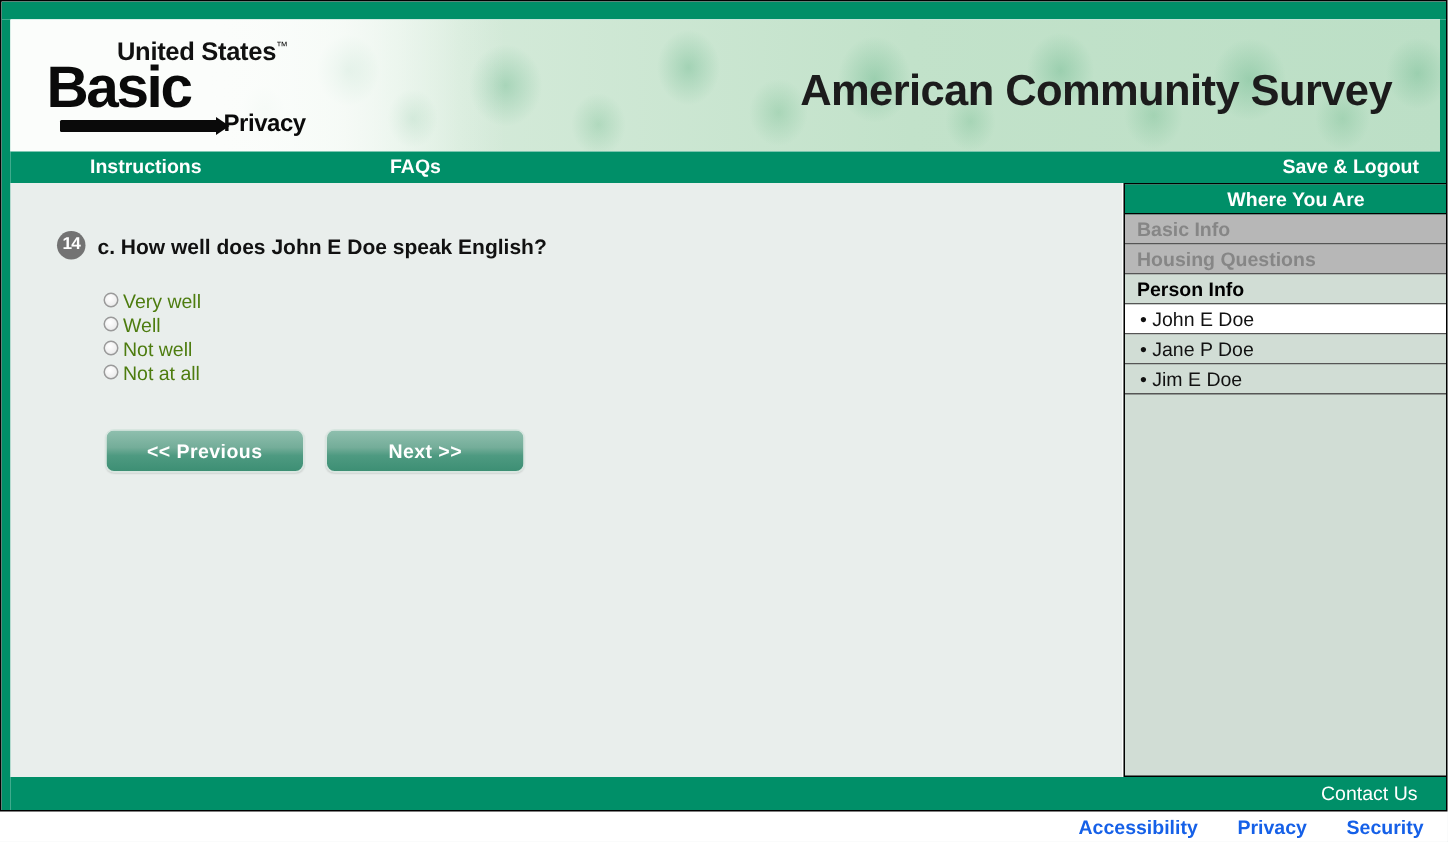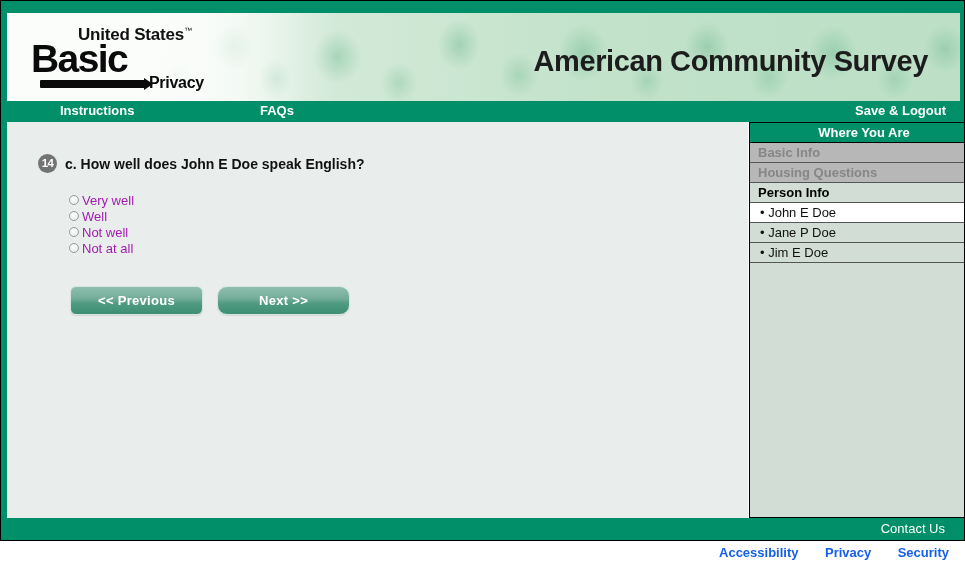--- a/index.html
+++ b/index.html
@@ -251,21 +251,21 @@
     height: 10px;
     border-radius: 50%;
     box-sizing: border-box;
     border: 1px solid #9a9a9a;
     background: radial-gradient(circle at 40% 35%, #ffffff 0%, #f1f1f1 55%, #e3e3e3 100%);
     flex: 0 0 auto;
   }
   .opt-label {
     margin-left: 3px;
     font-size: 13px;
-    color: #a21caf;
+    color: #4d7c0f;
     white-space: nowrap;
     font-family: "Liberation Sans", sans-serif;
   }
 
   .buttons {
     position: absolute;
     left: 63px; top: 164px;
   }
   .btn {
     position: absolute;
@@ -280,21 +280,21 @@
     font-size: 13px;
     font-weight: bold;
     font-family: "Liberation Sans", sans-serif;
     letter-spacing: 0.3px;
     text-align: center;
     line-height: 27px;
     cursor: pointer;
     box-shadow: 0 1px 1px rgba(0,0,0,0.10);
   }
   .btn-prev { left: 0; }
-  .btn-next { left: 147px; border-radius: 10px; }
+  .btn-next { left: 147px; }
 
   
   .sidebar {
     position: absolute;
     left: 748px; top: 121px;
     width: 230px;
     height: 396px;
     box-sizing: border-box;
     border: 1px solid #000000;
     background: #d1ddd5;

